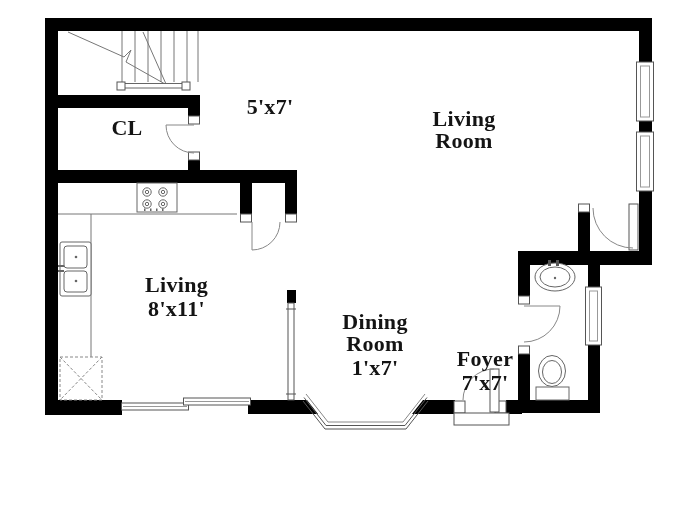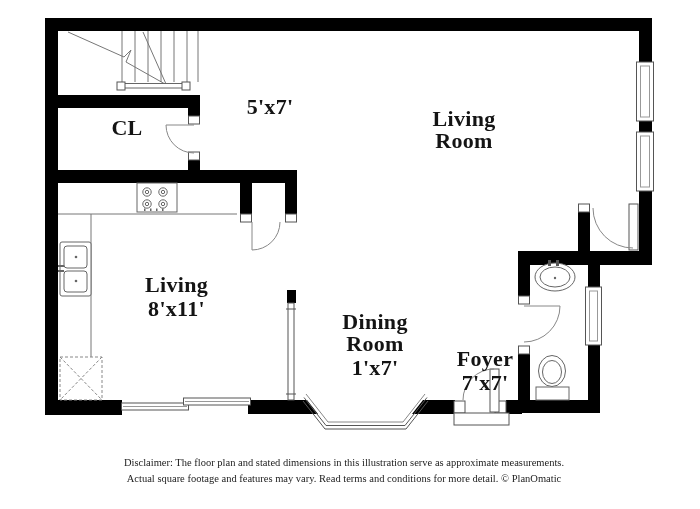--- a/index.html
+++ b/index.html
@@ -198,18 +198,14 @@
   <div class="room-label lbl-dining">
     <div>Dining Room</div>
     <div class="dims">1'x7'</div>
   </div>
 
   <div class="room-label lbl-foyer">
     <div>Foyer</div>
     <div class="dims">7'x7'</div>
   </div>
 
-  <div id="disclaimer">
-    <div>Disclaimer: The floor plan and stated dimensions in this illustration serve as approximate measurements.</div>
-    <div>Actual square footage and features may vary. Read terms and conditions for more detail. © PlanOmatic</div>
-  </div>
 
 </div>
 
 </body></html>

